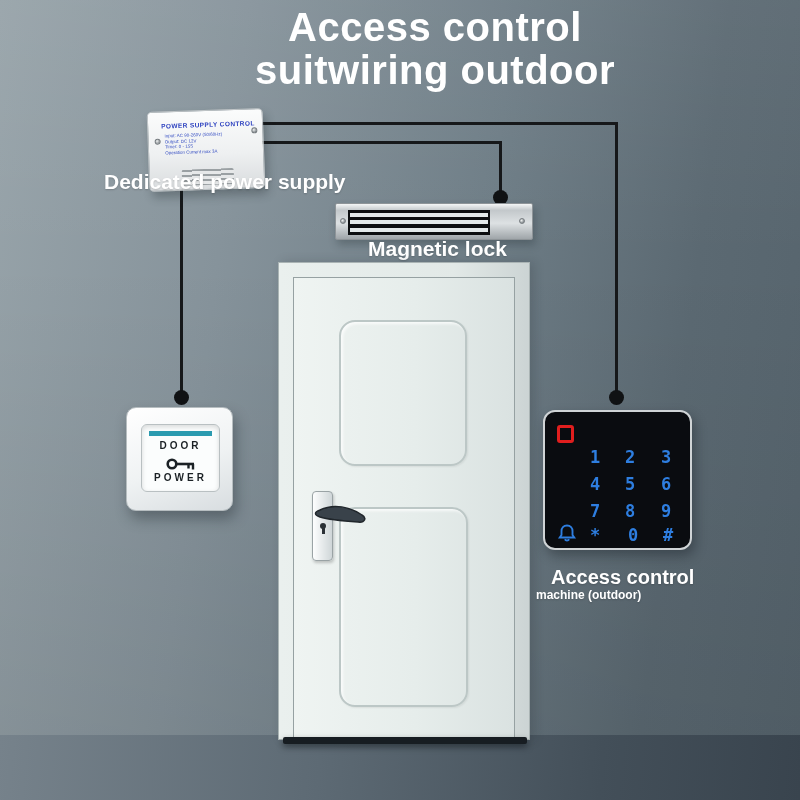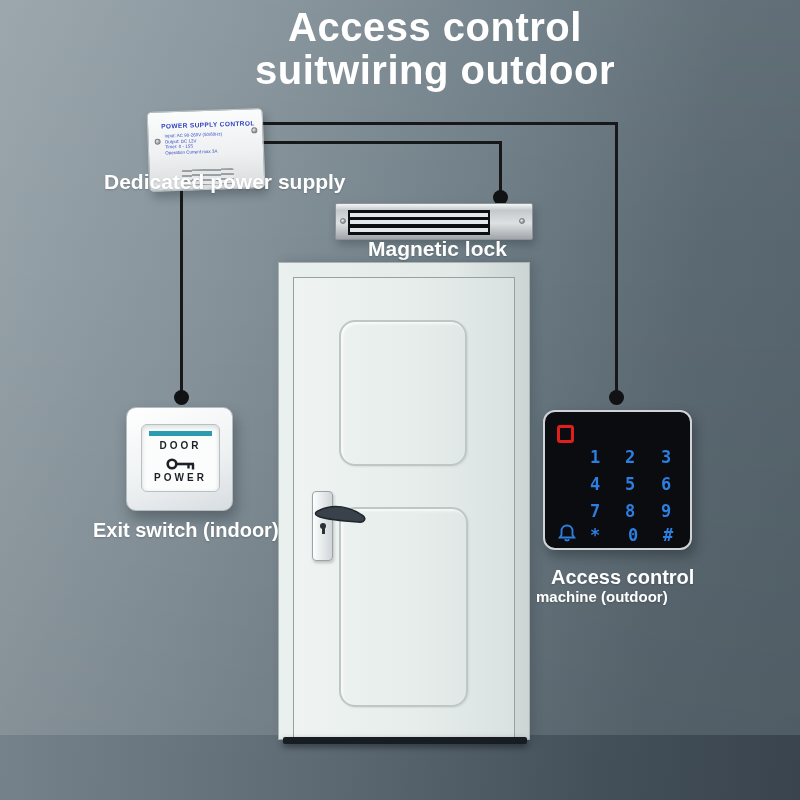--- a/index.html
+++ b/index.html
@@ -152,21 +152,20 @@
       <div class="exit-txt" style="top:15px;">DOOR</div>
       <svg class="exit-key-icon" width="30" height="14" viewBox="0 0 30 14">
         <circle cx="6" cy="7" r="4.3" fill="none" stroke="#1b2125" stroke-width="2.6"></circle>
         <line x1="10.5" y1="7" x2="28" y2="7" stroke="#1b2125" stroke-width="2.6"></line>
         <line x1="22.5" y1="7" x2="22.5" y2="11.5" stroke="#1b2125" stroke-width="2.4"></line>
         <line x1="27" y1="7" x2="27" y2="12.5" stroke="#1b2125" stroke-width="2.4"></line>
       </svg>
       <div class="exit-txt" style="top:47px;">POWER</div>
     </div>
   </div>
-  <div class="device-label" style="left:93px; top:519px; font-size:20px;">Exit switch (indoor)</div>
 
   <div class="keypad">
     <div class="kp-led"></div>
     <span class="kp-key" style="left:37px;  top:35px;">1</span>
     <span class="kp-key" style="left:72px;  top:35px;">2</span>
     <span class="kp-key" style="left:108px; top:35px;">3</span>
     <span class="kp-key" style="left:37px;  top:62px;">4</span>
     <span class="kp-key" style="left:72px;  top:62px;">5</span>
     <span class="kp-key" style="left:108px; top:62px;">6</span>
     <span class="kp-key" style="left:37px;  top:89px;">7</span>
@@ -174,15 +173,15 @@
     <span class="kp-key" style="left:108px; top:89px;">9</span>
     <svg class="kp-bell" viewBox="0 0 16 16">
       <path d="M8 2 C5.2 2 3.6 4 3.6 6.4 L3.6 9.6 L2.2 11.6 L13.8 11.6 L12.4 9.6 L12.4 6.4 C12.4 4 10.8 2 8 2 Z" fill="none" stroke="#2e7ee0" stroke-width="1.5"></path>
       <path d="M6.3 13 A1.9 1.9 0 0 0 9.7 13" fill="none" stroke="#2e7ee0" stroke-width="1.5"></path>
     </svg>
     <span class="kp-key" style="left:37px;  top:113px;">*</span>
     <span class="kp-key" style="left:75px;  top:113px;">0</span>
     <span class="kp-key" style="left:110px; top:113px;">#</span>
   </div>
   <div class="device-label" style="left:551px; top:566px; font-size:20px; text-align:center;">Access control</div>
-  <div class="device-label" style="left:536px; top:588px; font-size:15px; text-align:center;">machine (outdoor)</div>
+  <div class="device-label" style="left:536px; top:588px; font-size:12px; text-align:center;">machine (outdoor)</div>
 
 </div>
 
 </body></html>

